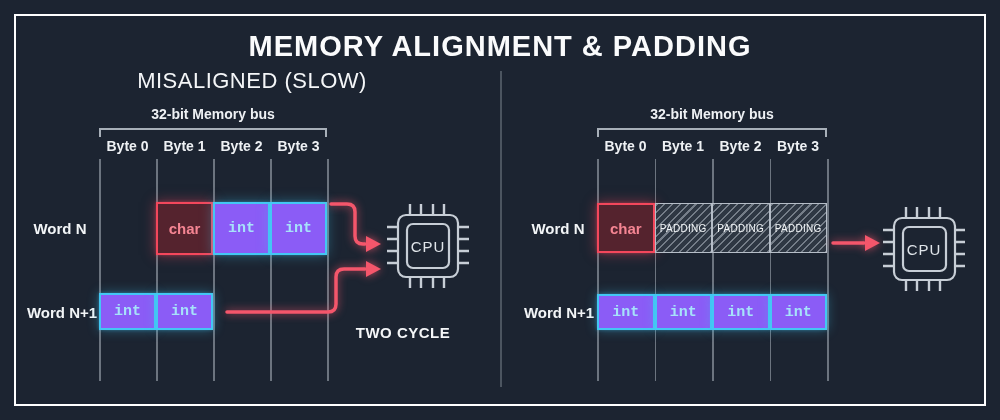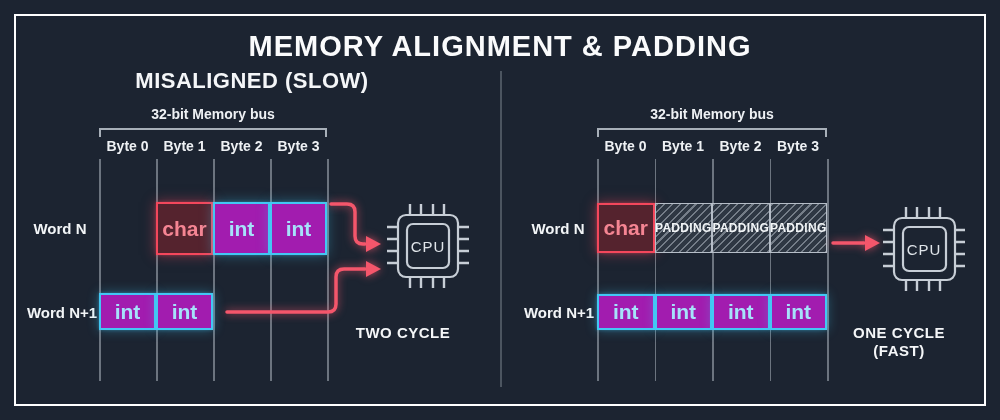--- a/index.html
+++ b/index.html
@@ -12,21 +12,21 @@
   .frame-border {
     position:absolute; inset:14px; border:2.5px solid #ffffff;
     pointer-events:none;
   }
   .main-title {
     position:absolute; left:0; right:0; top:17px; text-align:center;
     font-size:29px; font-weight:700; letter-spacing:1px; color:#fafbfc;margin-top:13px;
   }
   .panel-title {
     position:absolute; width:308px; text-align:center; top:68px;
-    font-size:22px; font-weight:700; letter-spacing:.5px; color:#f4f6f8;
+    font-size:22px; font-weight:400; letter-spacing:.5px; color:#f4f6f8;
   }
   .bus-label {
     position:absolute; top:106px; text-align:center;
     font-size:14px; font-weight:600; color:#eef1f4;
   }
   .bracket {
     position:absolute; top:128px; height:9px; box-sizing:border-box;
     border-top:2px solid #a7afb8; border-left:2px solid #a7afb8; border-right:2px solid #a7afb8;
   }
   .byte-label {
@@ -40,34 +40,35 @@
   .divider {
     position:absolute; left:500px; top:71px; width:1.5px; height:316px;
     background:#4c5560;
   }
   .word-label {
     position:absolute; text-align:center; font-size:15px; font-weight:600; color:#f2f5f7;
   }
   .cell {
     position:absolute; box-sizing:border-box;
     display:flex; align-items:center; justify-content:center;
-    font-size:21px; font-weight:600;
+    font-size:15px; font-weight:600;
   }
   .c-char {
     border:2.5px solid #f4475c; background:#55232e; color:#f58593;
     box-shadow:0 0 12px rgba(244,71,92,.5), 0 0 3px rgba(244,71,92,.4);
   }
   .c-int {
-    border:2.5px solid #43c7f4; background:#a21caf; color:#a6e2fa;
+    border:2.5px solid #43c7f4; background:#8b5cf6; color:#a6e2fa;
     box-shadow:0 0 12px rgba(67,199,244,.4), 0 0 3px rgba(67,199,244,.35);
+    font-family:Liberation Mono, monospace;
   }
   .c-pad {
     border:1.5px solid #b6bec8; color:#f2f5f7;
     background:repeating-linear-gradient(135deg, rgba(203,211,220,.45) 0 1.5px, rgba(203,211,220,0) 1.5px 5.5px), #2e3743;
-    font-size:12px; font-weight:700; letter-spacing:.3px;
+    font-size:10px; font-weight:400; letter-spacing:.3px;
   }
   .result {
     position:absolute; top:324px; width:126px; text-align:center;
     font-size:15px; font-weight:600; letter-spacing:.5px; line-height:18px; color:#f4f6f8;
   }
   .overlay { position:absolute; left:0; top:0; pointer-events:none; }
   .arrow-group { filter:drop-shadow(0 0 4px rgba(244,86,107,.75)); }
   .arrow-line { stroke:#f4566b; stroke-width:3.5; fill:none; stroke-linecap:round; stroke-linejoin:round; }
   .arrow-head { fill:#f4566b; }
   .cpu-stroke { stroke:#c7ced6; stroke-width:2.2; fill:none; }
@@ -135,24 +136,20 @@
   <div class="cell c-pad" style="left:654.5px; top:203px; width:57.5px; height:50px;">PADDING</div>
   <div class="cell c-pad" style="left:712px;   top:203px; width:57.5px; height:50px;">PADDING</div>
   <div class="cell c-pad" style="left:769.5px; top:203px; width:57.5px; height:50px;">PADDING</div>
 
   <div class="word-label" style="left:521px; width:76px; top:304px;">Word N+1</div>
   <div class="cell c-int" style="left:597px;   top:294px; width:57.5px; height:36px;">int</div>
   <div class="cell c-int" style="left:654.5px; top:294px; width:57.5px; height:36px;">int</div>
   <div class="cell c-int" style="left:712px;   top:294px; width:57.5px; height:36px;">int</div>
   <div class="cell c-int" style="left:769.5px; top:294px; width:57.5px; height:36px;">int</div>
 
-  <div class="result" style="left:836px;">
-    <div>ONE CYCLE</div>
-    <div>(FAST)</div>
-  </div>
 
   <svg class="overlay" width="1000" height="420" viewBox="0 0 1000 420">
 
     <g class="arrow-group">
       <path class="arrow-line" d="M331 204 H347 Q355 204 355 212 V236 Q355 244 363 244 H365"></path>
       <polygon class="arrow-head" points="366,236 381,244 366,252"></polygon>
       <path class="arrow-line" d="M227 312 H328 Q336 312 336 304 V277 Q336 269 344 269 H365"></path>
       <polygon class="arrow-head" points="366,261 381,269 366,277"></polygon>
       <path class="arrow-line" d="M833 243 H864"></path>
       <polygon class="arrow-head" points="865,235 880,243 865,251"></polygon>

